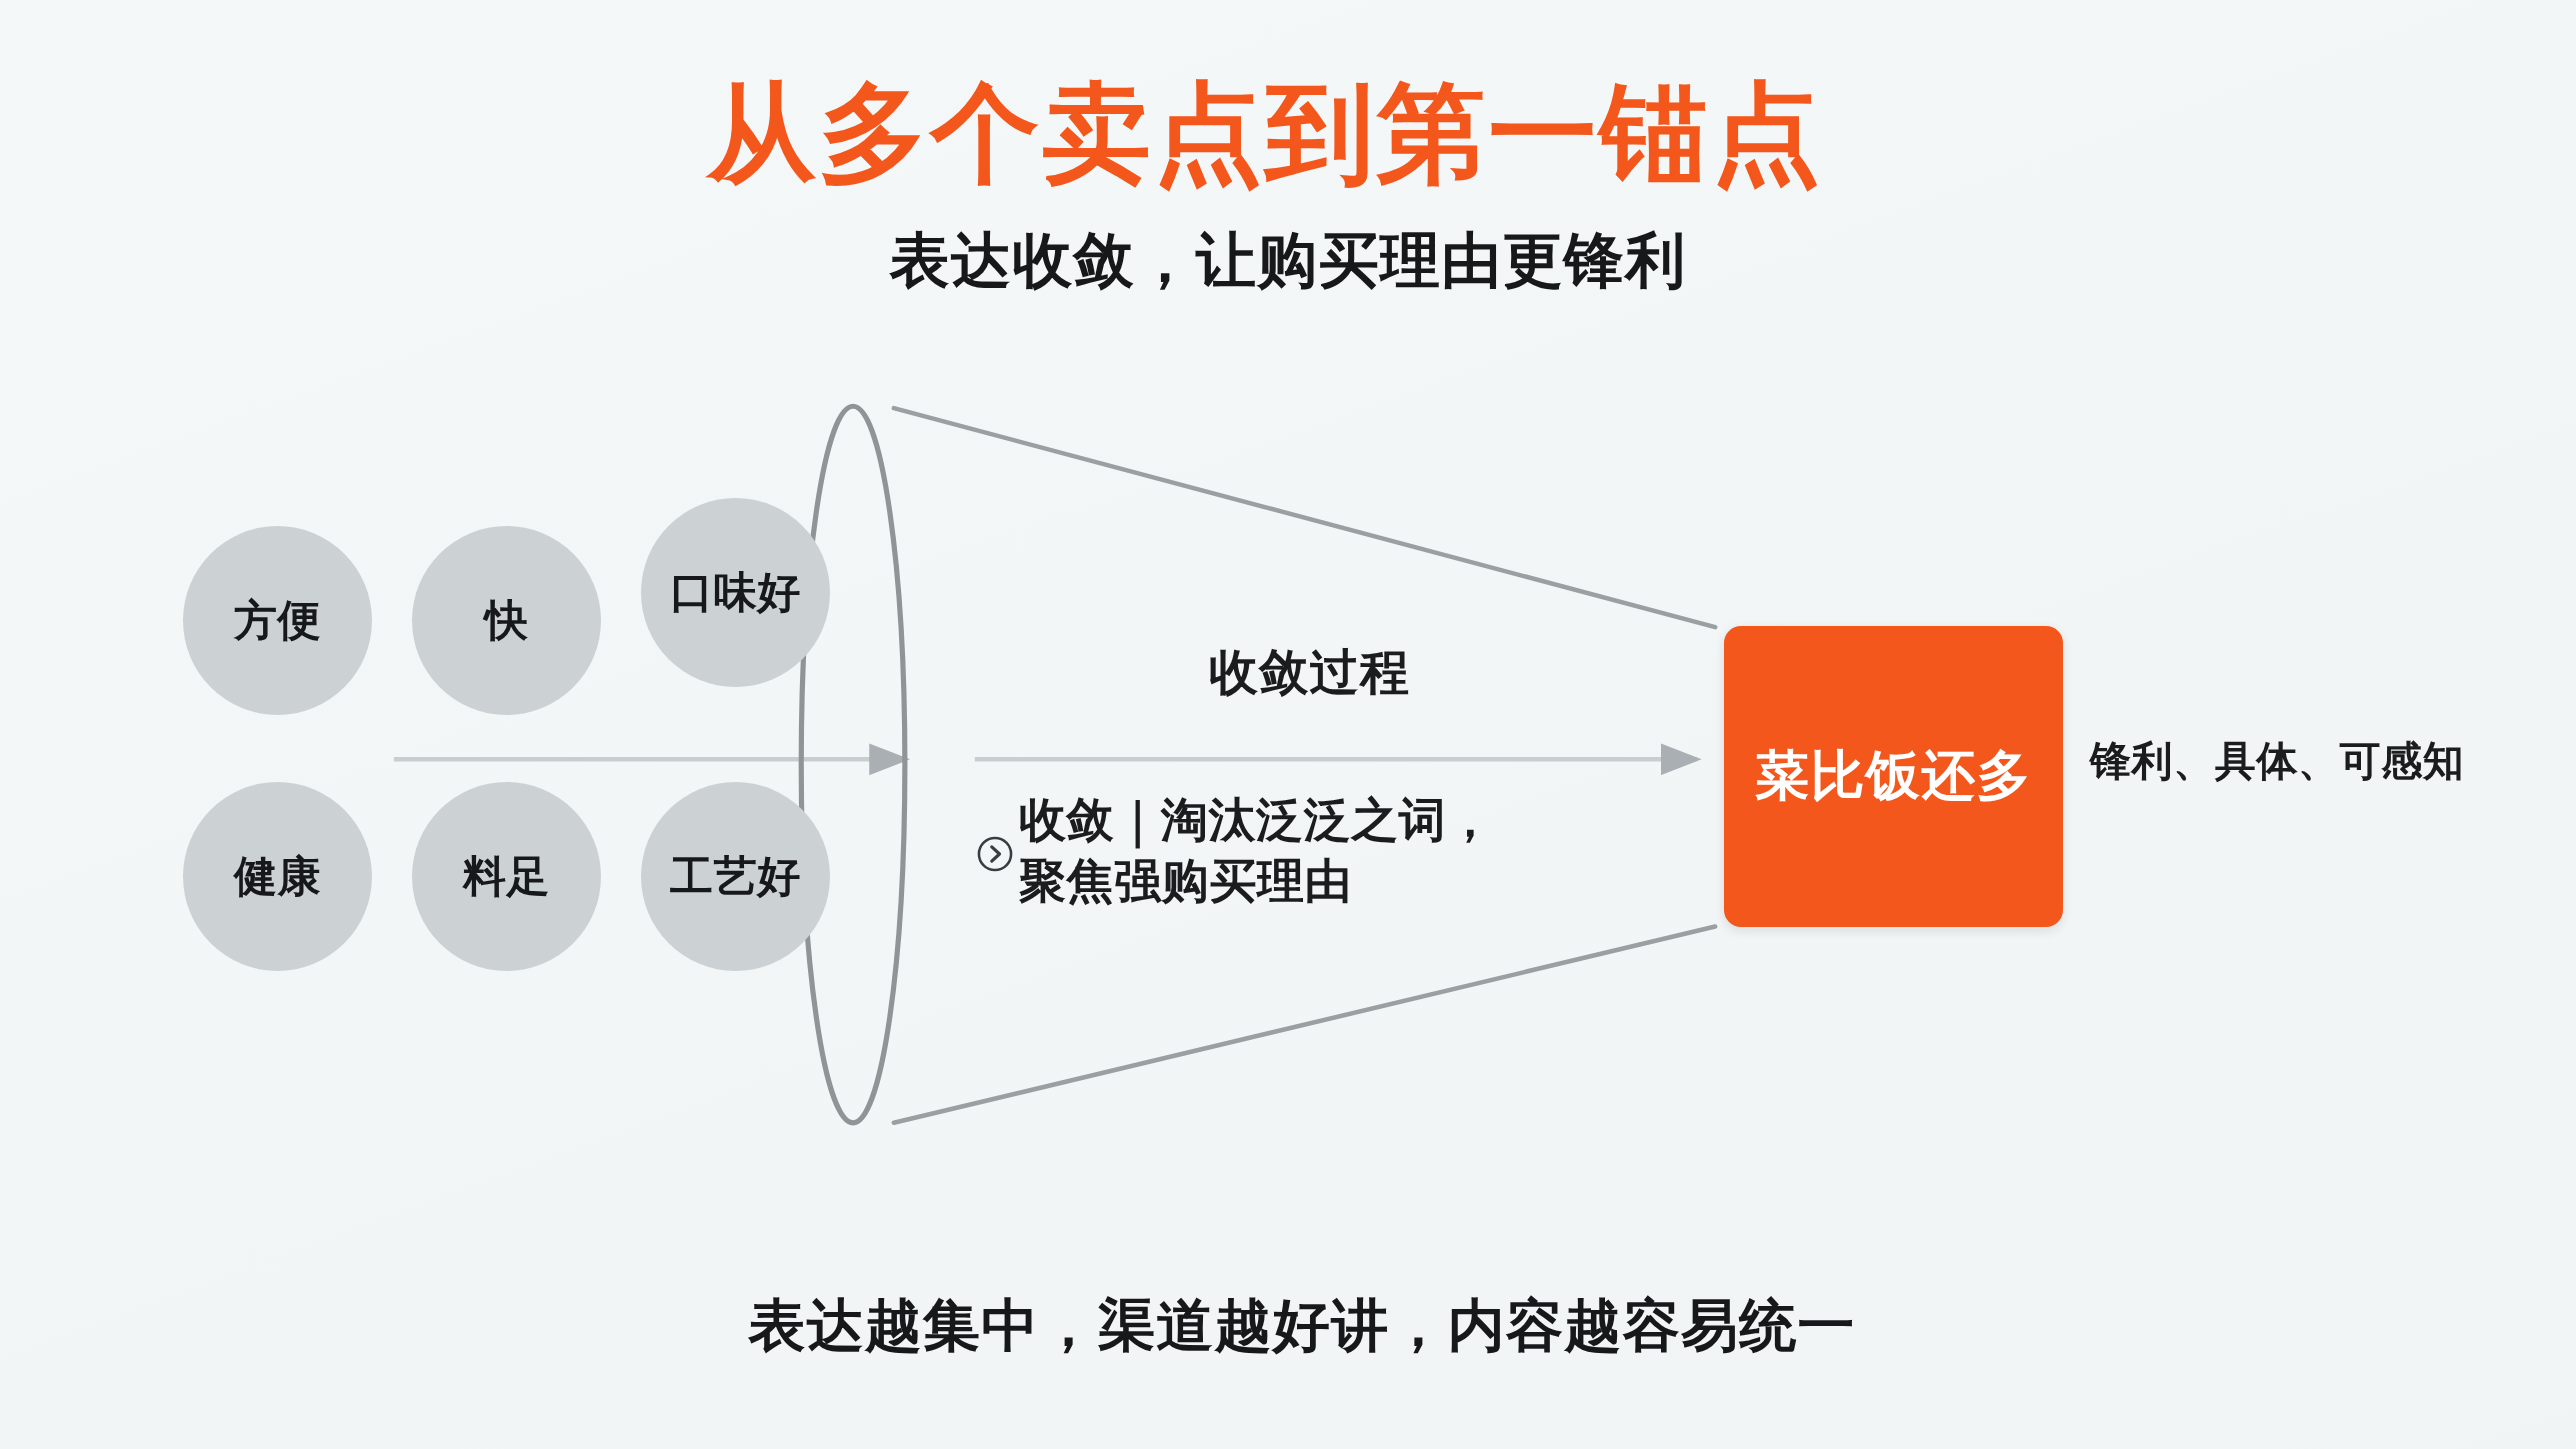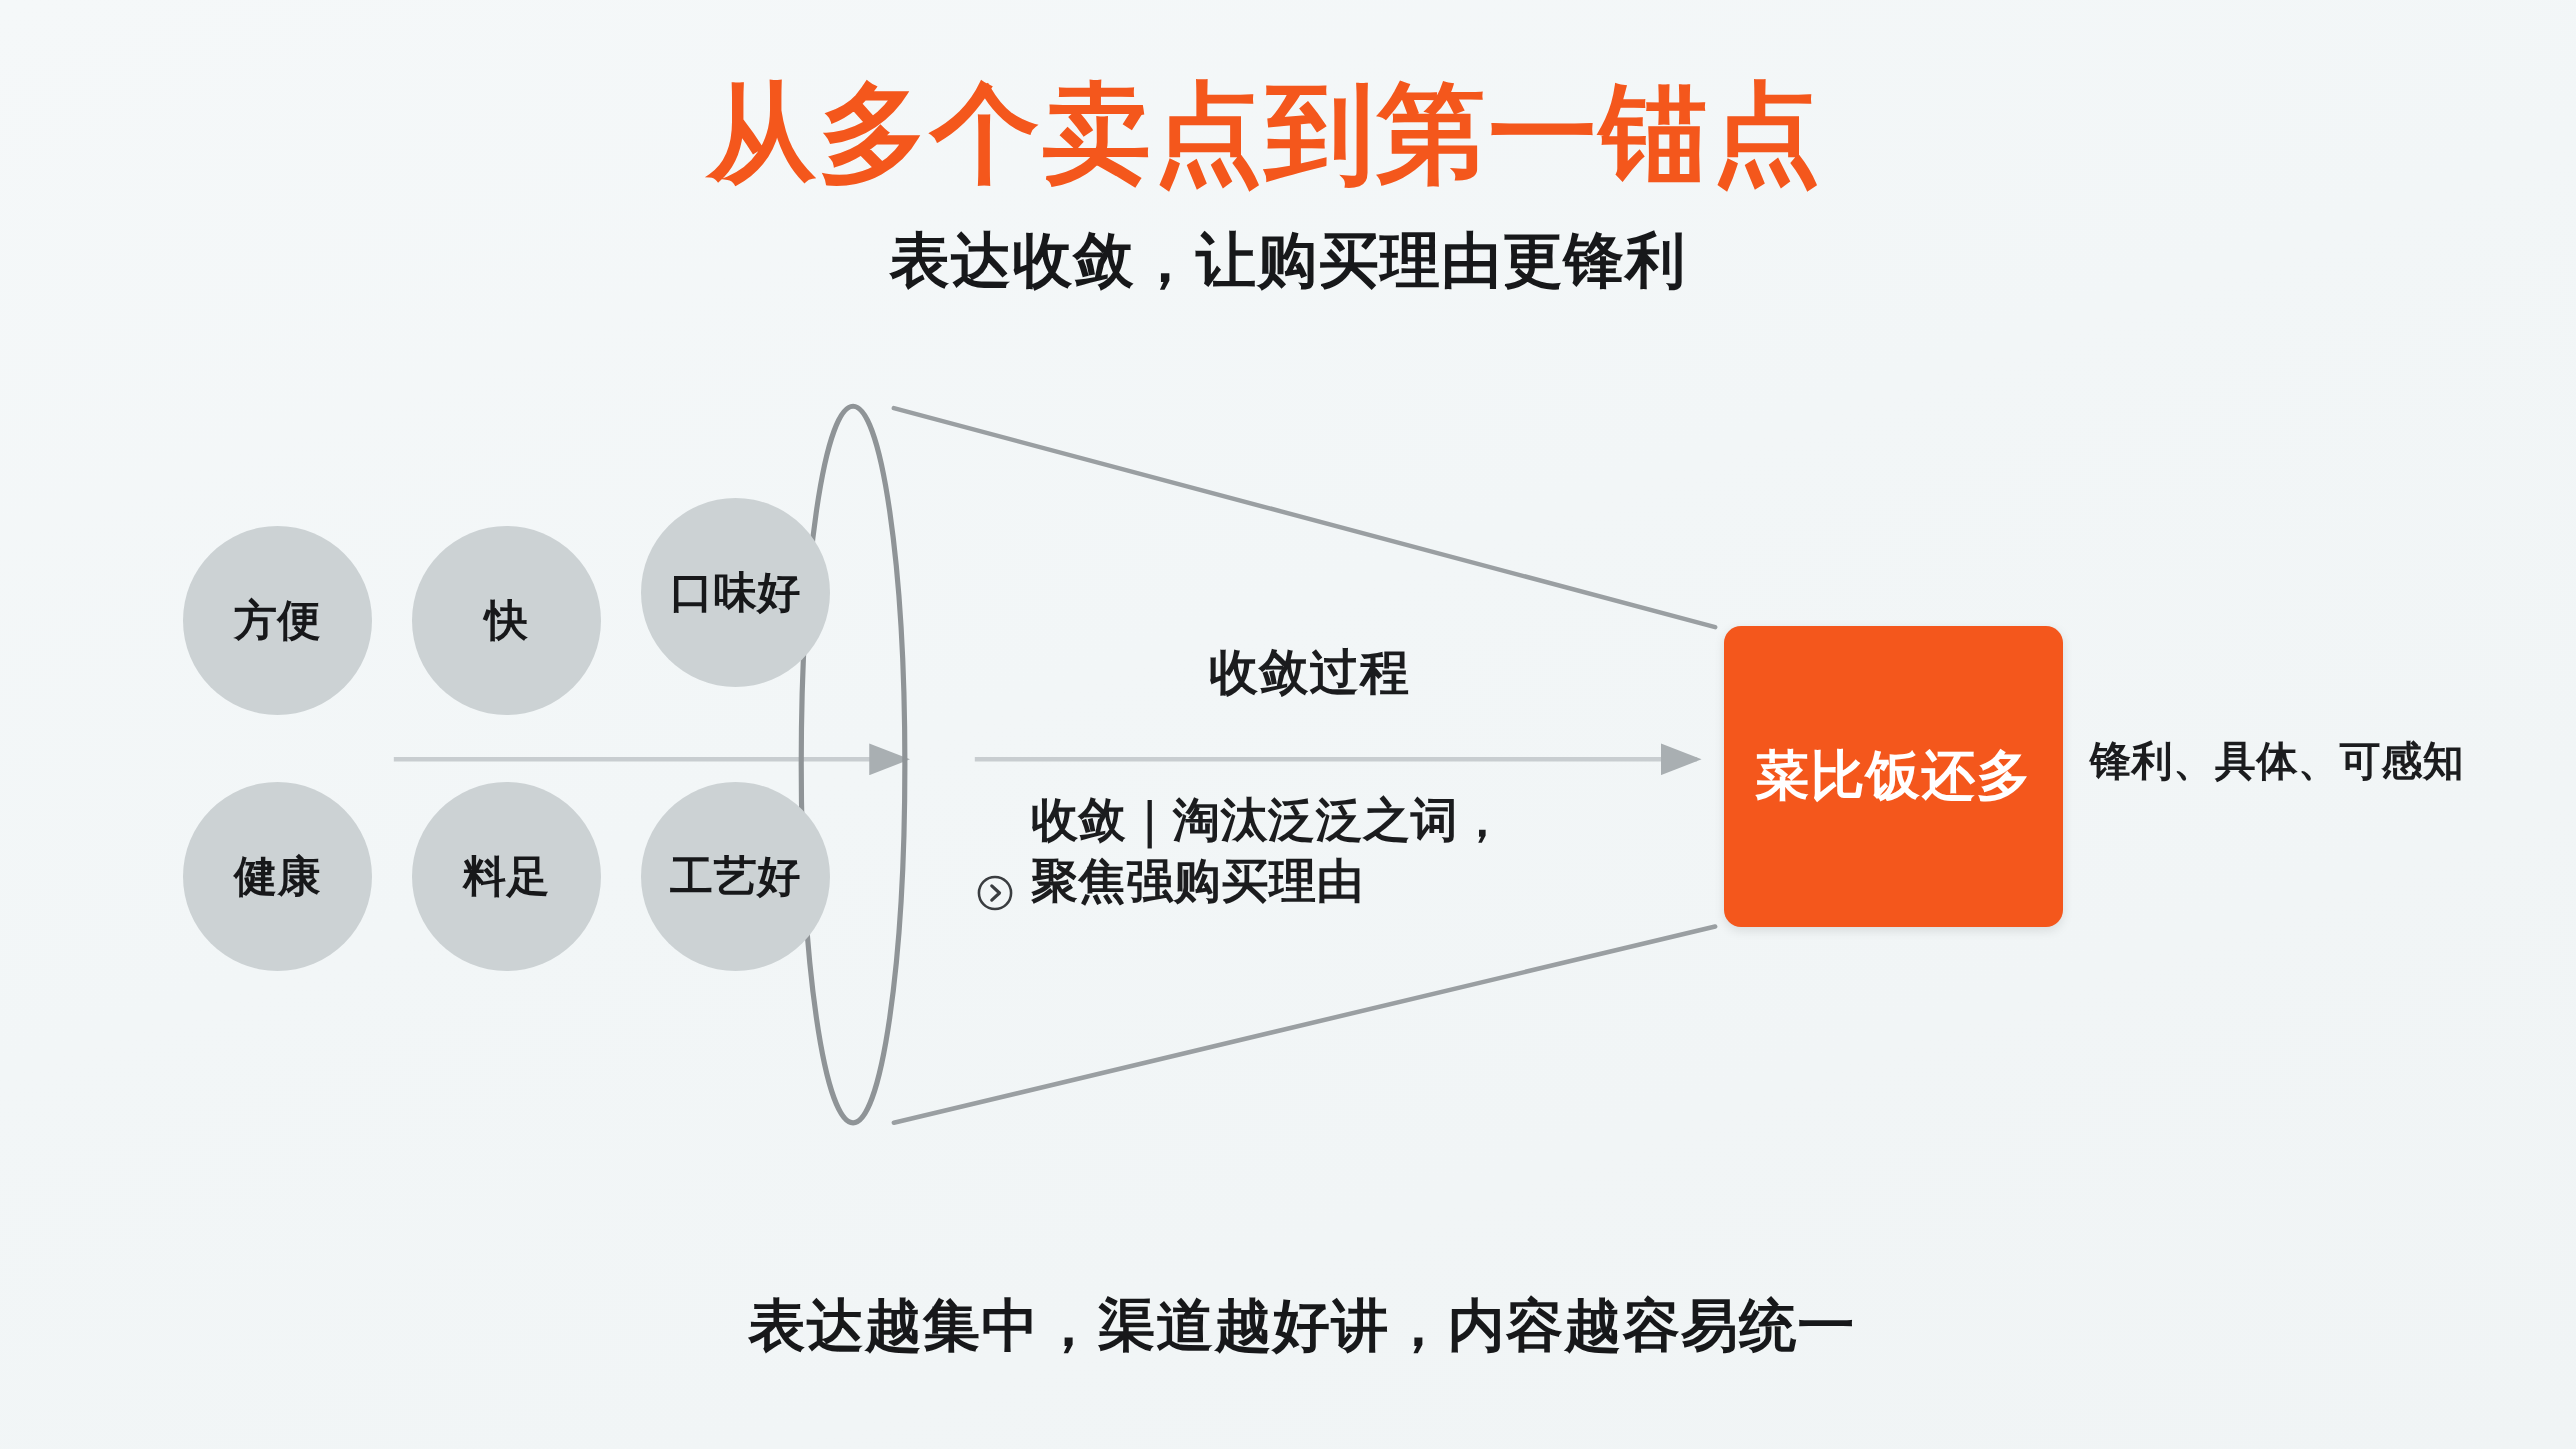--- a/index.html
+++ b/index.html
@@ -83,22 +83,22 @@
     font-weight: bold;
     color: #1b1c1e;
     letter-spacing: 1.3px;
     white-space: nowrap;
   }
   #converge-block {
     position: absolute;
     left: 977px;
     top: 789px;
     display: flex;
-    align-items: flex-end;
-    gap: 18px;
+    align-items: center;
+    gap: 6px;
   }
   #converge-icon {
     flex: 0 0 auto;
     width: 36px;
     height: 36px;
     margin-top: 7.8px;
   }
   #converge-text {
     font-size: 47px;
     line-height: 1.3;

